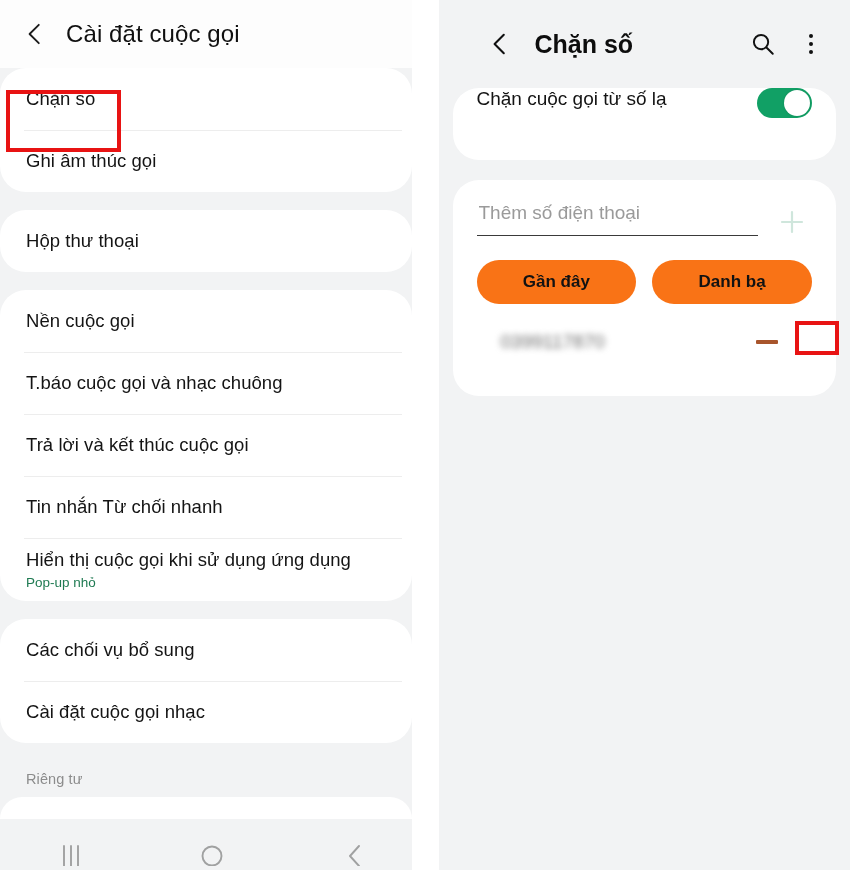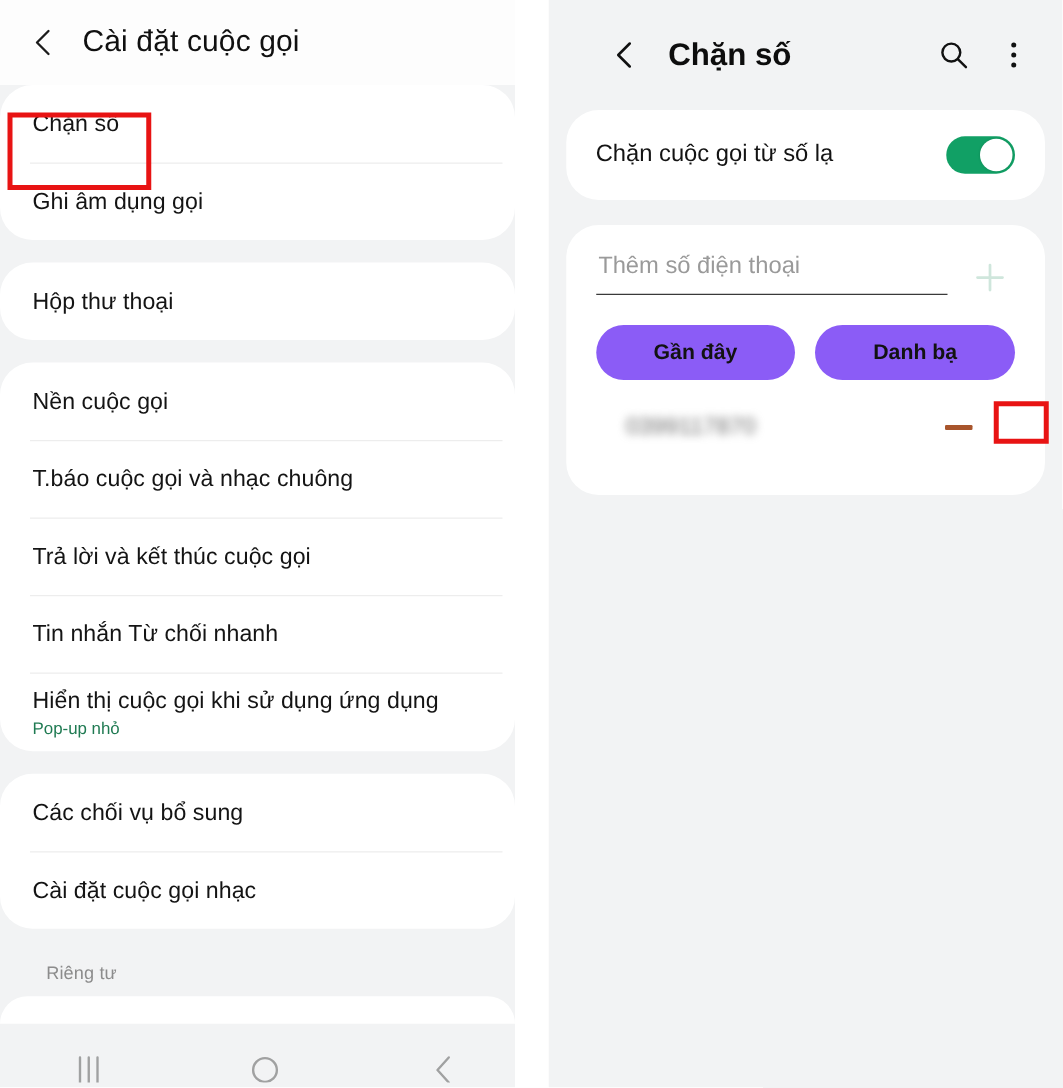--- a/index.html
+++ b/index.html
@@ -100,21 +100,20 @@
     color: #1f7a52;
     margin-top: 3px;
     line-height: 1.2;
   }
 
   .section-label {
     font-size: 14.5px;
     color: #8c8c8c;
     padding: 10px 0 8px 26px;
     letter-spacing: .1px;
-    margin-left: 11px;
   }
 
   
   .card-peek {
     background: #ffffff;
     border-radius: 26px 26px 0 0;
     height: 22px;
     margin-top: 2px;
   }
 
@@ -171,21 +170,20 @@
 
   .rcard {
     background: #ffffff;
     border-radius: 26px;
     margin-bottom: 20px;
   }
 
   .toggle-row {
     min-height: 72px;
     display: flex;
-    align-items: center;
     padding: 0 24px 0 24px;
   }
 
   .toggle-label {
     font-size: 19px;
     color: #131313;
     flex: 1 1 auto;
   }
 
   .switch {
@@ -241,21 +239,21 @@
   .tabs {
     display: flex;
     gap: 16px;
     padding: 22px 0 4px 0;
   }
 
   .tab {
     flex: 1 1 0;
     height: 44px;
     border-radius: 22px;
-    background: #8b5cf6;
+    background: #f97316;
     border: none;
     font-family: "Liberation Sans", sans-serif;
     font-size: 17px;
     font-weight: bold;
     color: #121212;
     cursor: pointer;
   }
 
   .blocked-row {
     display: flex;
@@ -312,21 +310,21 @@
       <div class="lp-title">Cài đặt cuộc gọi</div>
     </div>
 
     <div class="lp-body">
 
       <div class="card first">
         <div class="row">
           <div class="row-label">Chặn số</div>
         </div>
         <div class="row">
-          <div class="row-label">Ghi âm dụng gọi</div>
+          <div class="row-label">Ghi âm thúc gọi</div>
         </div>
       </div>
 
       <div class="card">
         <div class="row">
           <div class="row-label">Hộp thư thoại</div>
         </div>
       </div>
 
       <div class="card">

